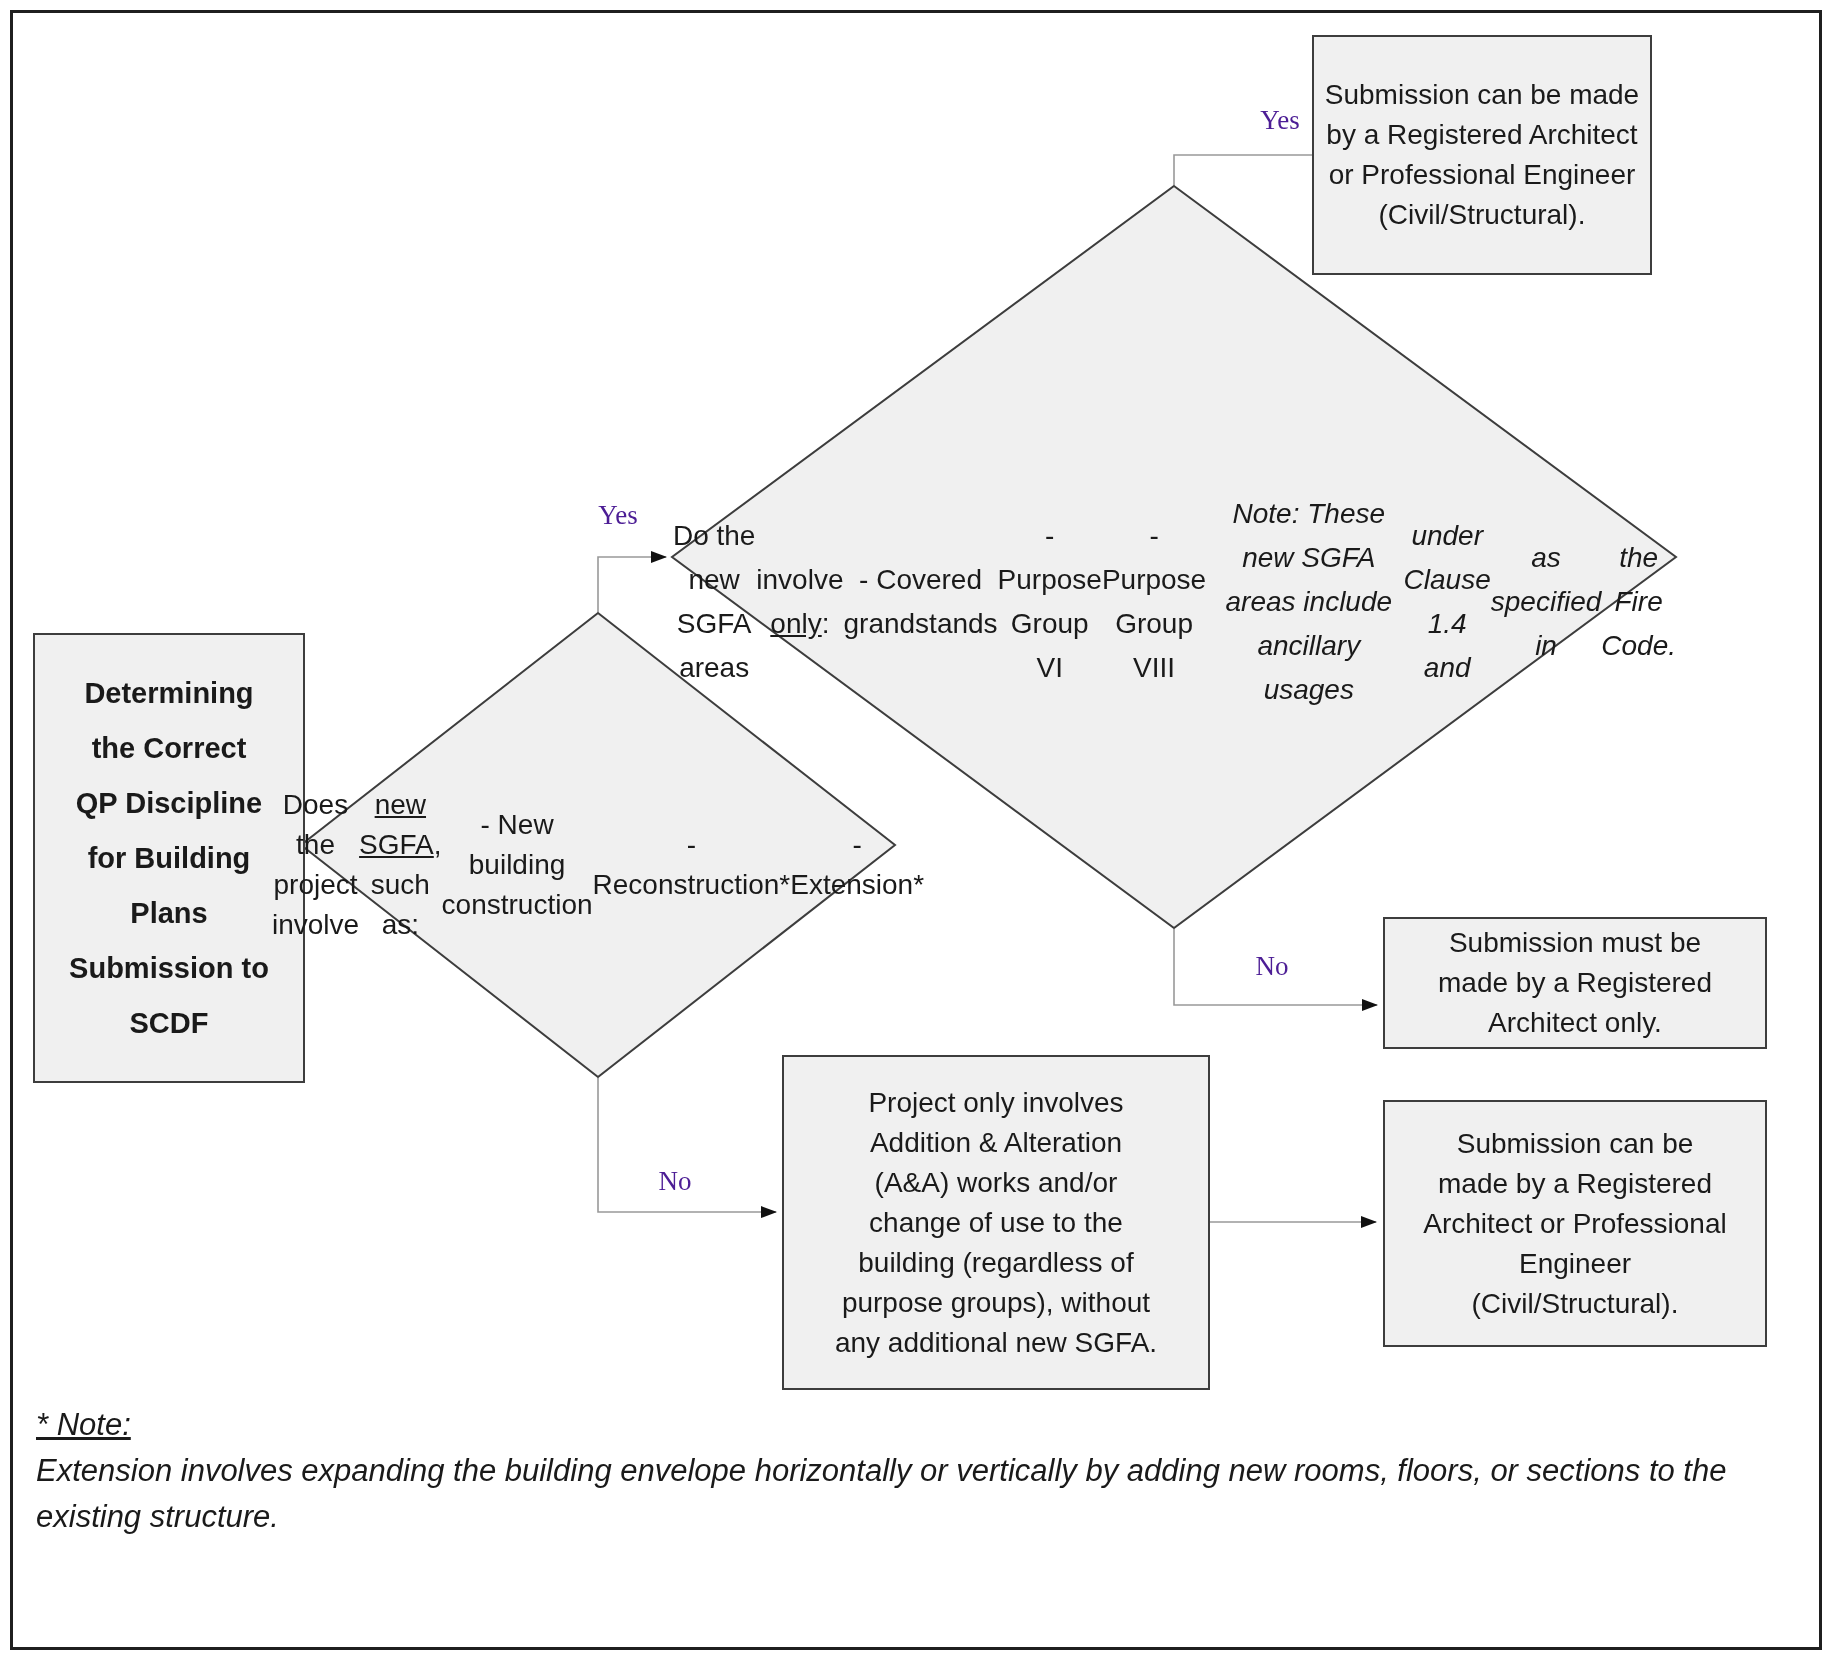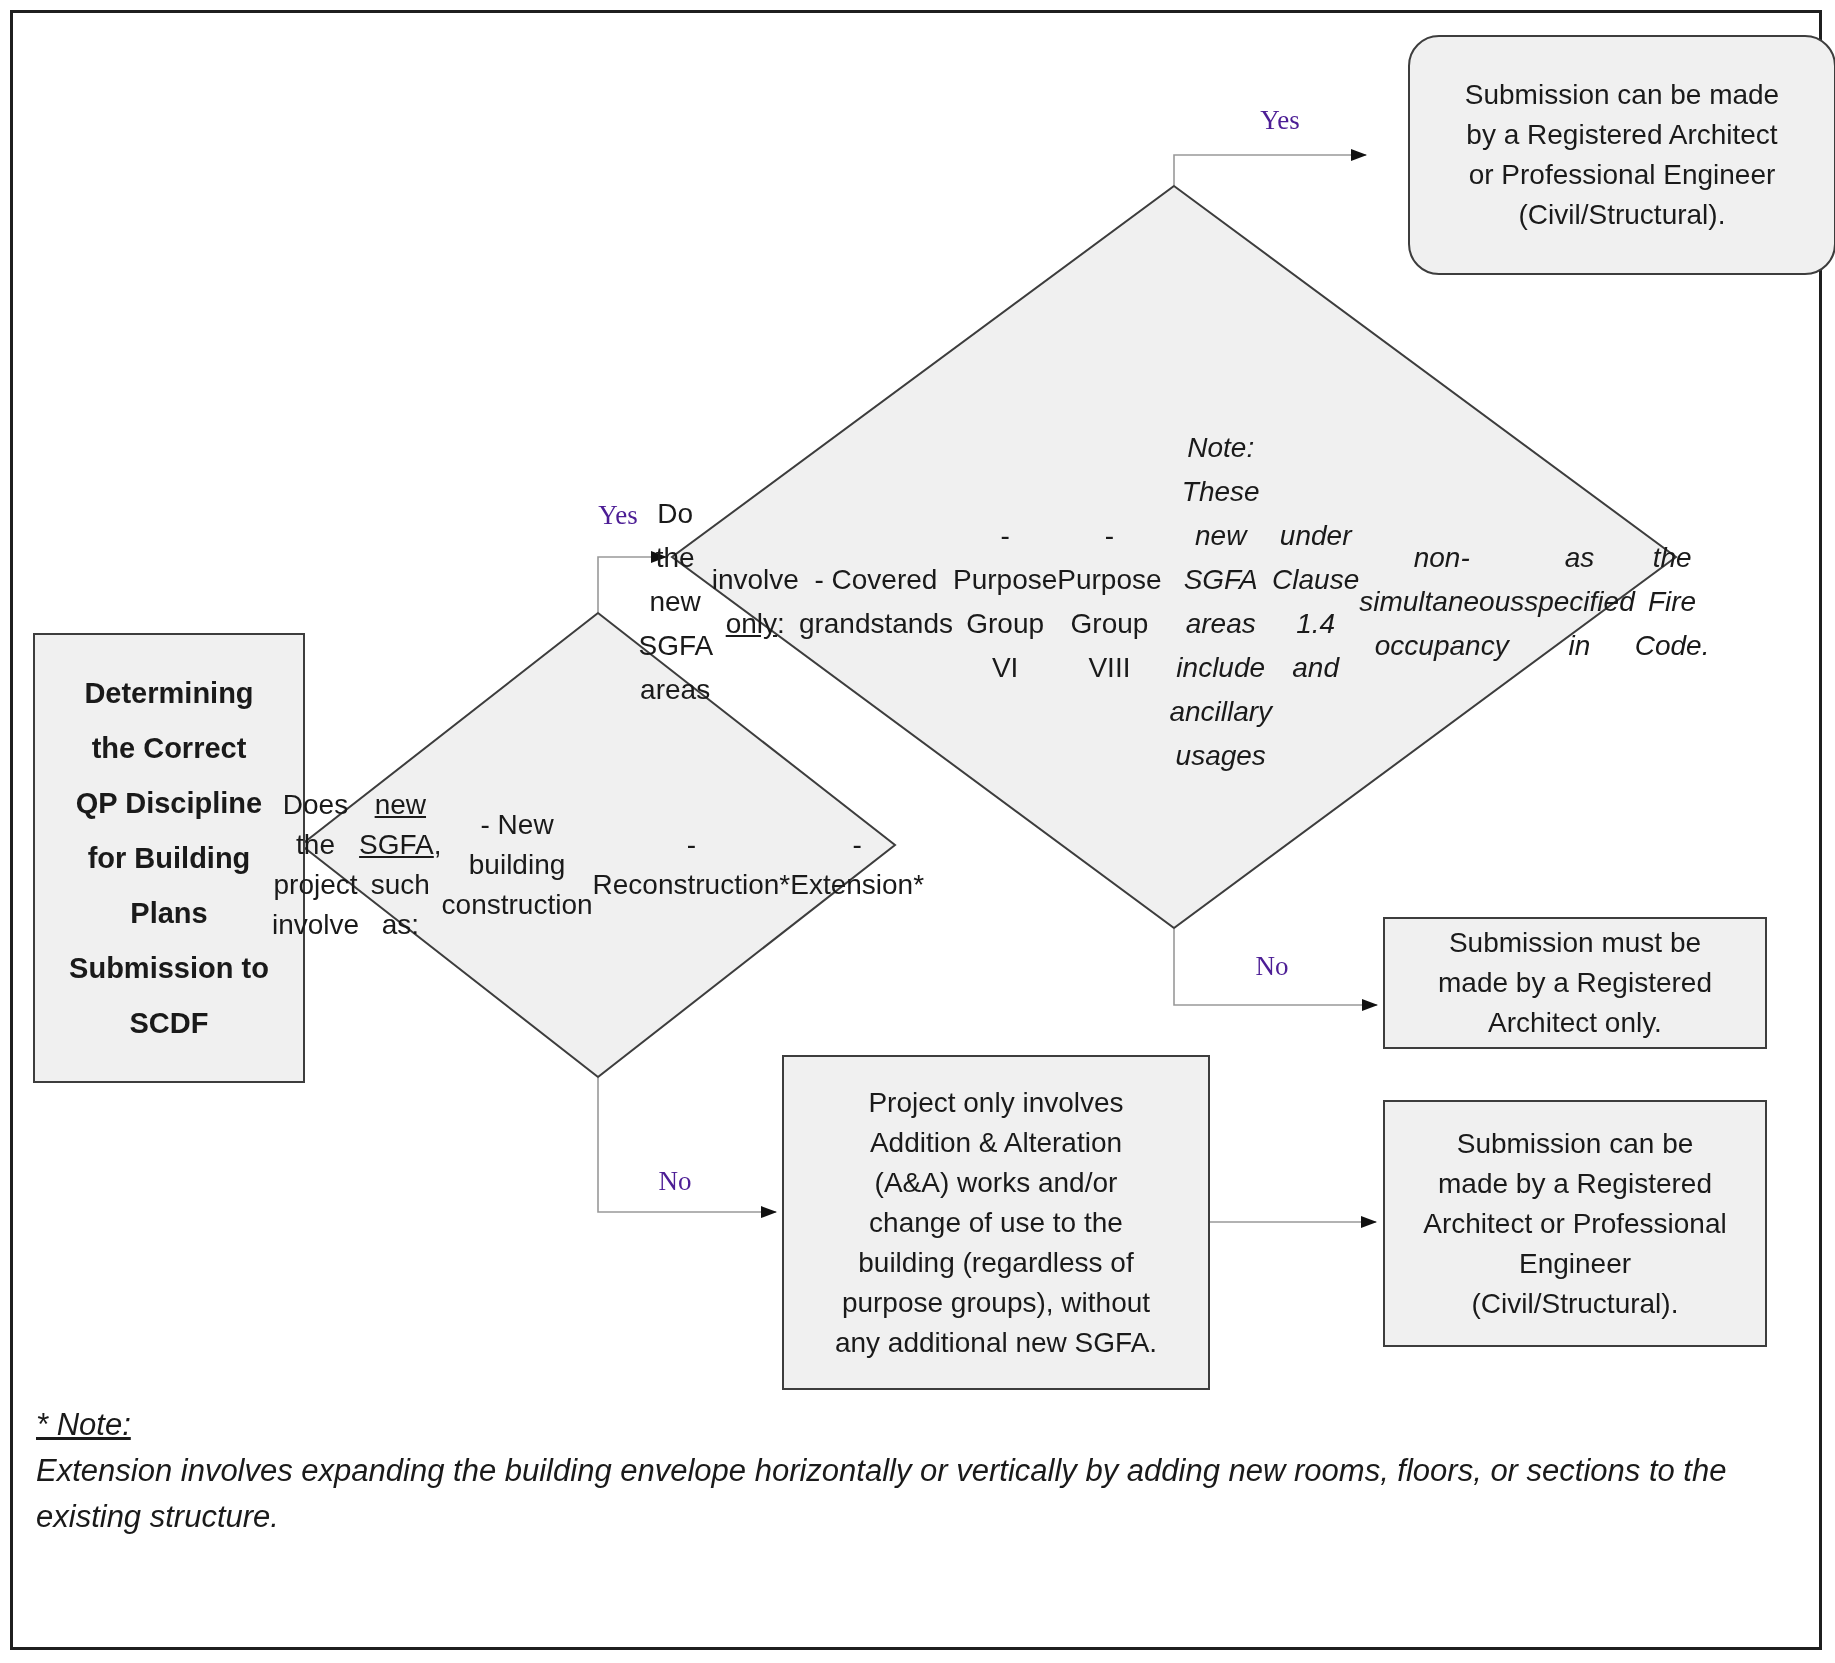--- a/index.html
+++ b/index.html
@@ -84,26 +84,25 @@
 
   <div class="dtext" id="d2-text" style="left:672px;top:186px;width:1004px;height:742px;padding-top:90px;">
       <div><span>Do the new SGFA areas</span></div>
       <div><span>involve </span><span class="b u">only</span><span>:</span></div>
       <div><span>- Covered grandstands</span></div>
       <div><span>- Purpose Group VI</span></div>
       <div><span>- Purpose Group VIII</span></div>
       <div>&nbsp;</div>
       <div><span class="i">Note: These new SGFA areas include ancillary usages</span></div>
       <div><span class="i">under Clause 1.4 and</span></div>
-      <div><span class="i">non-simultaneous occupancy</span></div>
       <div><span class="i">as specified in</span></div>
       <div><span class="i">the Fire Code.</span></div>
     </div>
 
-  <div class="node plain" style="left:1408px;top:35px;width:428px;height:240px;border-radius:31px;">Submission can be made
+  <div class="node plain" style="left:1312px;top:35px;width:340px;height:240px;">Submission can be made
 by a Registered Architect
 or Professional Engineer
 (Civil/Structural).</div>
 
   <div class="node plain" style="left:1383px;top:917px;width:384px;height:132px;">Submission must be
 made by a Registered
 Architect only.</div>
 
   <div class="node plain" style="left:782px;top:1055px;width:428px;height:335px;">Project only involves
 Addition &amp; Alteration

